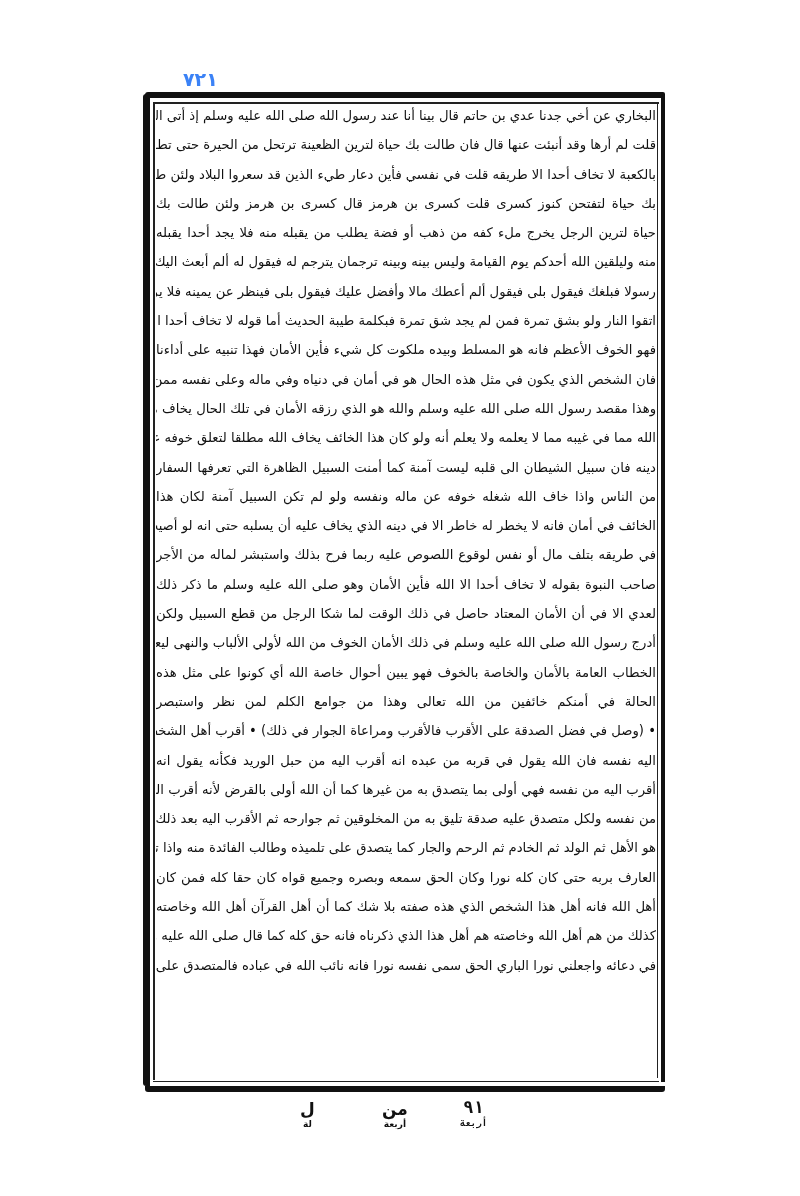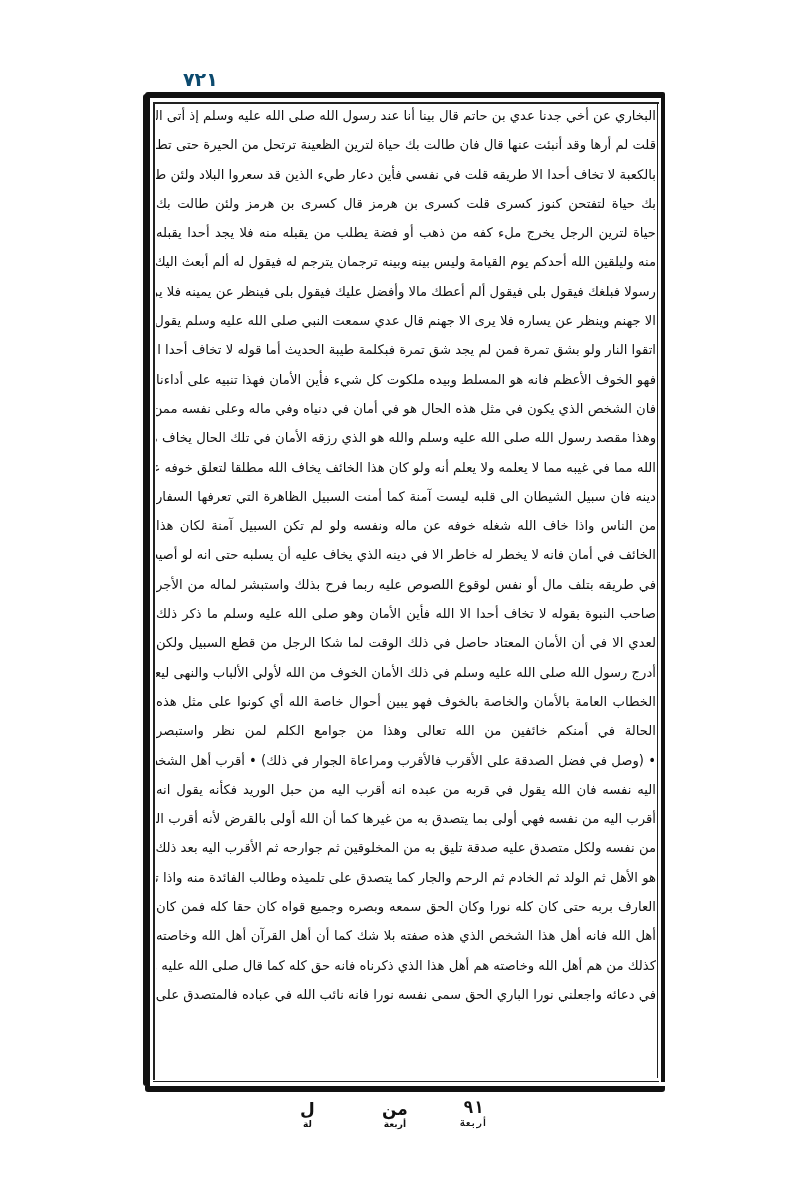--- a/index.html
+++ b/index.html
@@ -1,19 +1,19 @@
 <!DOCTYPE html>
 <html><head>
 <meta charset="utf-8">
 <style>
   html, body { margin:0; padding:0; background:#ffffff; }
   body { width:800px; height:1196px; position:relative; overflow:hidden;
          font-family:"DejaVu Sans", sans-serif; color:#111; }
   .page-number { position:absolute; left:183px; top:68px; font-size:19px; font-weight:bold;
-                 letter-spacing:1px; color:#0c4a6e; }
+                 letter-spacing:1px; color:#3b82f6; }
   .frame { position:absolute; left:143px; top:92px; width:522px; height:1000px; }
   .frame-top-thick { position:absolute; left:2px; right:0; top:0; height:6px; background:#111;
                      border-radius:3px 2px 0 0; }
   .frame-top-thin { position:absolute; left:10px; right:6px; top:10px; height:1.5px; background:#222; }
   .frame-left-thick { position:absolute; left:0; top:2px; bottom:6px; width:7px; background:#111;
                       border-radius:3px 0 0 3px; }
   .frame-left-thin { position:absolute; left:10px; top:10px; bottom:12px; width:1.5px; background:#222; }
   .frame-right { position:absolute; right:0; top:2px; bottom:10px; width:4px; background:#111; }
   .frame-right-thin { position:absolute; right:7px; top:10px; bottom:14px; width:1.5px; background:#222; }
   .frame-bottom-thick { position:absolute; left:2px; right:0; bottom:0; height:6px; background:#111;
@@ -44,21 +44,20 @@
 </div>
 
 <div class="text-body" id="text-body">
     <div class="line">البخاري عن أخي جدنا عدي بن حاتم قال بينا أنا عند رسول الله صلى الله عليه وسلم إذ أتى اليه</div>
     <div class="line">قلت لم أرها وقد أنبئت عنها قال فان طالت بك حياة لترين الظعينة ترتحل من الحيرة حتى تطوف</div>
     <div class="line">بالكعبة لا تخاف أحدا الا طريقه قلت في نفسي فأين دعار طيء الذين قد سعروا البلاد ولئن طالت</div>
     <div class="line">بك حياة لتفتحن كنوز كسرى قلت كسرى بن هرمز قال كسرى بن هرمز ولئن طالت بك</div>
     <div class="line">حياة لترين الرجل يخرج ملء كفه من ذهب أو فضة يطلب من يقبله منه فلا يجد أحدا يقبله</div>
     <div class="line">منه وليلقين الله أحدكم يوم القيامة وليس بينه وبينه ترجمان يترجم له فيقول له ألم أبعث اليك</div>
     <div class="line">رسولا فبلغك فيقول بلى فيقول ألم أعطك مالا وأفضل عليك فيقول بلى فينظر عن يمينه فلا يرى</div>
-    <div class="line">الا جهنم وينظر عن يساره فلا يرى الا جهنم قال عدي سمعت النبي صلى الله عليه وسلم يقول</div>
     <div class="line">اتقوا النار ولو بشق تمرة فمن لم يجد شق تمرة فبكلمة طيبة الحديث أما قوله لا تخاف أحدا الا الله</div>
     <div class="line">فهو الخوف الأعظم فانه هو المسلط وبيده ملكوت كل شيء فأين الأمان فهذا تنبيه على أداءنا</div>
     <div class="line">فان الشخص الذي يكون في مثل هذه الحال هو في أمان في دنياه وفي ماله وعلى نفسه ممن يؤذيه</div>
     <div class="line">وهذا مقصد رسول الله صلى الله عليه وسلم والله هو الذي رزقه الأمان في تلك الحال يخاف من</div>
     <div class="line">الله مما في غيبه مما لا يعلمه ولا يعلم أنه ولو كان هذا الخائف يخاف الله مطلقا لتعلق خوفه على</div>
     <div class="line">دينه فان سبيل الشيطان الى قلبه ليست آمنة كما أمنت السبيل الظاهرة التي تعرفها السفار</div>
     <div class="line">من الناس واذا خاف الله شغله خوفه عن ماله ونفسه ولو لم تكن السبيل آمنة لكان هذا</div>
     <div class="line">الخائف في أمان فانه لا يخطر له خاطر الا في دينه الذي يخاف عليه أن يسلبه حتى انه لو أصيب</div>
     <div class="line">في طريقه بتلف مال أو نفس لوقوع اللصوص عليه ربما فرح بذلك واستبشر لماله من الأجر</div>
     <div class="line">صاحب النبوة بقوله لا تخاف أحدا الا الله فأين الأمان وهو صلى الله عليه وسلم ما ذكر ذلك</div>

